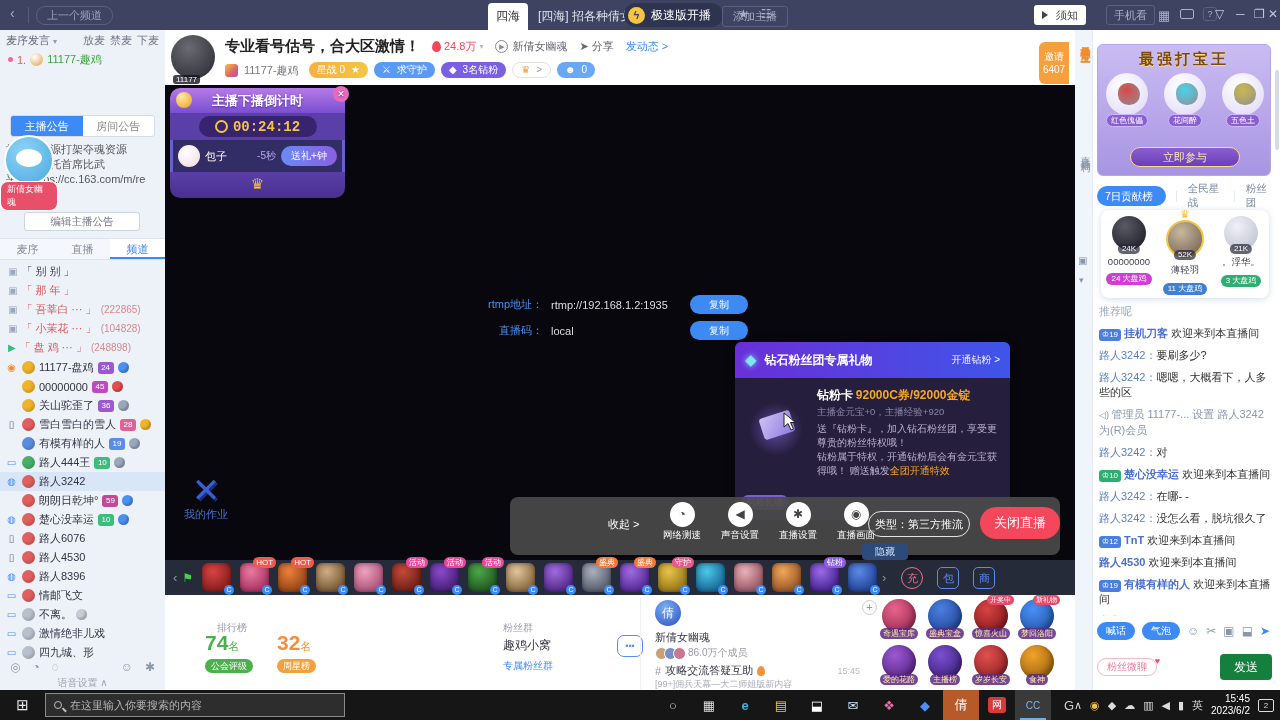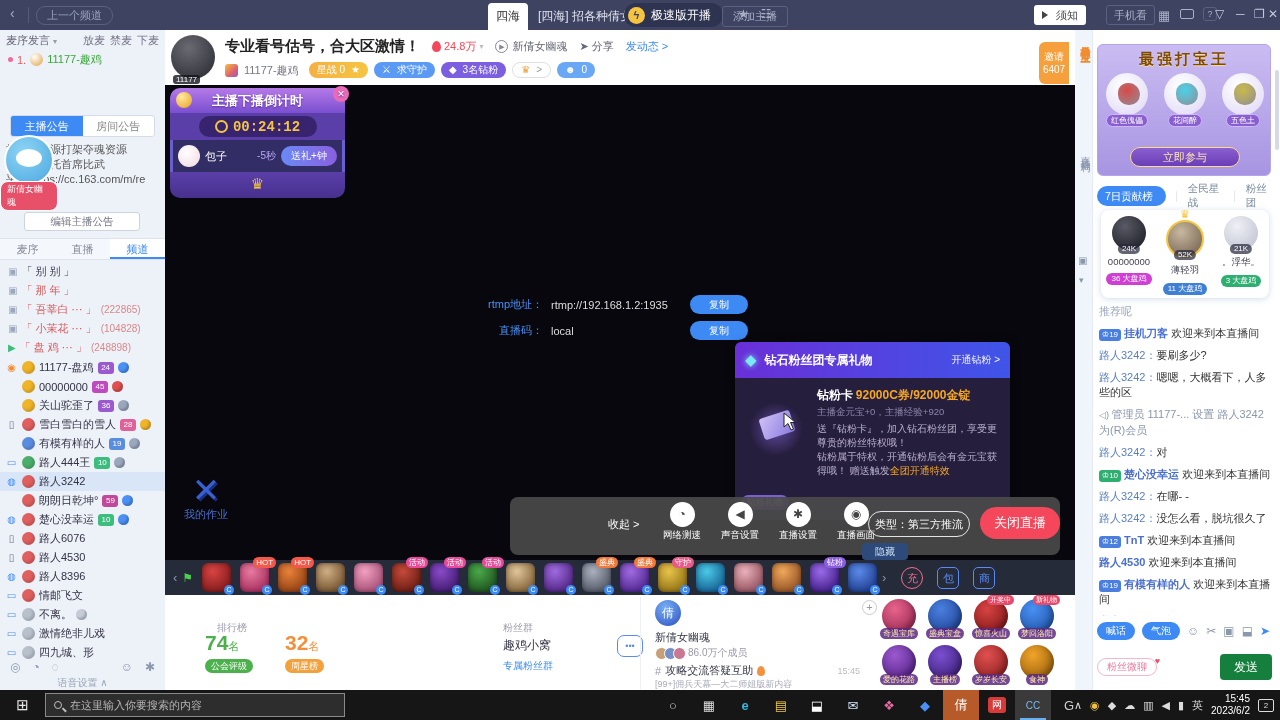--- a/index.html
+++ b/index.html
@@ -154,21 +154,21 @@
 .shopico.re{border-color:#f56a8a;color:#f56a8a;}
 .shopico.sq{border-radius:5px;}
 
 
 .bpanel{position:absolute;left:0;top:565px;width:910px;height:95px;background:#fff;}
 #bp-tabs{position:absolute;left:45px;top:0;display:flex;gap:4px;}
 .bp-tab{width:74px;height:20px;font-size:11px;text-align:center;line-height:20px;background:#eef1f6;color:#889;border-radius:0 0 3px 3px;}
 .bp-tab.on{background:#3d8af5;color:#fff;}
 .bp-plus{position:absolute;left:697px;top:5px;width:15px;height:15px;border:1px solid #ccc;border-radius:50%;color:#999;text-align:center;line-height:13px;font-size:11px;}
 .bp-lab{position:absolute;color:#99a;font-size:10px;}
-#ranks{position:absolute;left:40px;top:36px;display:flex;gap:32px;}
+#ranks{position:absolute;left:40px;top:36px;display:flex;gap:24px;}
 .rank .num{font-size:21px;font-weight:bold;}
 .rank .unit{font-size:11px;}
 .rank.green{color:#4cb04c;}
 .rank.orange{color:#f2913d;}
 .rank-badge{margin-top:4px;height:14px;border-radius:7px;color:#fff;font-size:9px;line-height:14px;padding:0 6px;display:inline-block;}
 .rank.green .rank-badge{background:#4cb04c;}
 .rank.orange .rank-badge{background:#f2a13d;}
 .fans-name{position:absolute;left:338px;top:42px;color:#334;font-size:12px;}
 .fans-link{position:absolute;left:338px;top:64px;color:#3d8af5;font-size:10px;}
 .bp-bubble{position:absolute;left:452px;top:40px;width:26px;height:22px;border:1.5px solid #5a8af5;border-radius:7px;color:#5a8af5;font-size:9px;text-align:center;line-height:20px;}
@@ -779,21 +779,21 @@
         <span class="rp-tab on">7日贡献榜 ⓘ</span>
         <span class="rp-sep">│</span>
         <span class="rp-tab">全民星战</span>
         <span class="rp-sep">│</span>
         <span class="rp-tab">粉丝团</span>
       </div>
     <div class="t3card">
         <div id="top3">
           <div class="t3col t3c1"><div class="t3av">
               <span class="t3val">24K</span>
-            </div><div class="t3name">00000000</div><div class="t3badge" style="background: rgb(207, 63, 212);">36 大盘鸡</div></div>
+            </div><div class="t3name">00000000</div><div class="t3badge" style="background: rgb(207, 63, 212);">24 大盘鸡</div></div>
           <div class="t3col t3c2"><span class="crown">♛</span><div class="t3av">
               <span class="t3val">52K</span>
             </div><div class="t3name">薄轻羽</div><div class="t3badge" style="background: rgb(63, 127, 212);">11 大盘鸡</div></div>
           <div class="t3col t3c3"><div class="t3av">
               <span class="t3val">21K</span>
             </div><div class="t3name">。浮华。</div><div class="t3badge" style="background: rgb(47, 174, 114);">3 大盘鸡</div></div>
         </div>
       </div>
     <div id="msg-list">
         <div class="msg msg-plain"><span>推荐呢</span></div>

